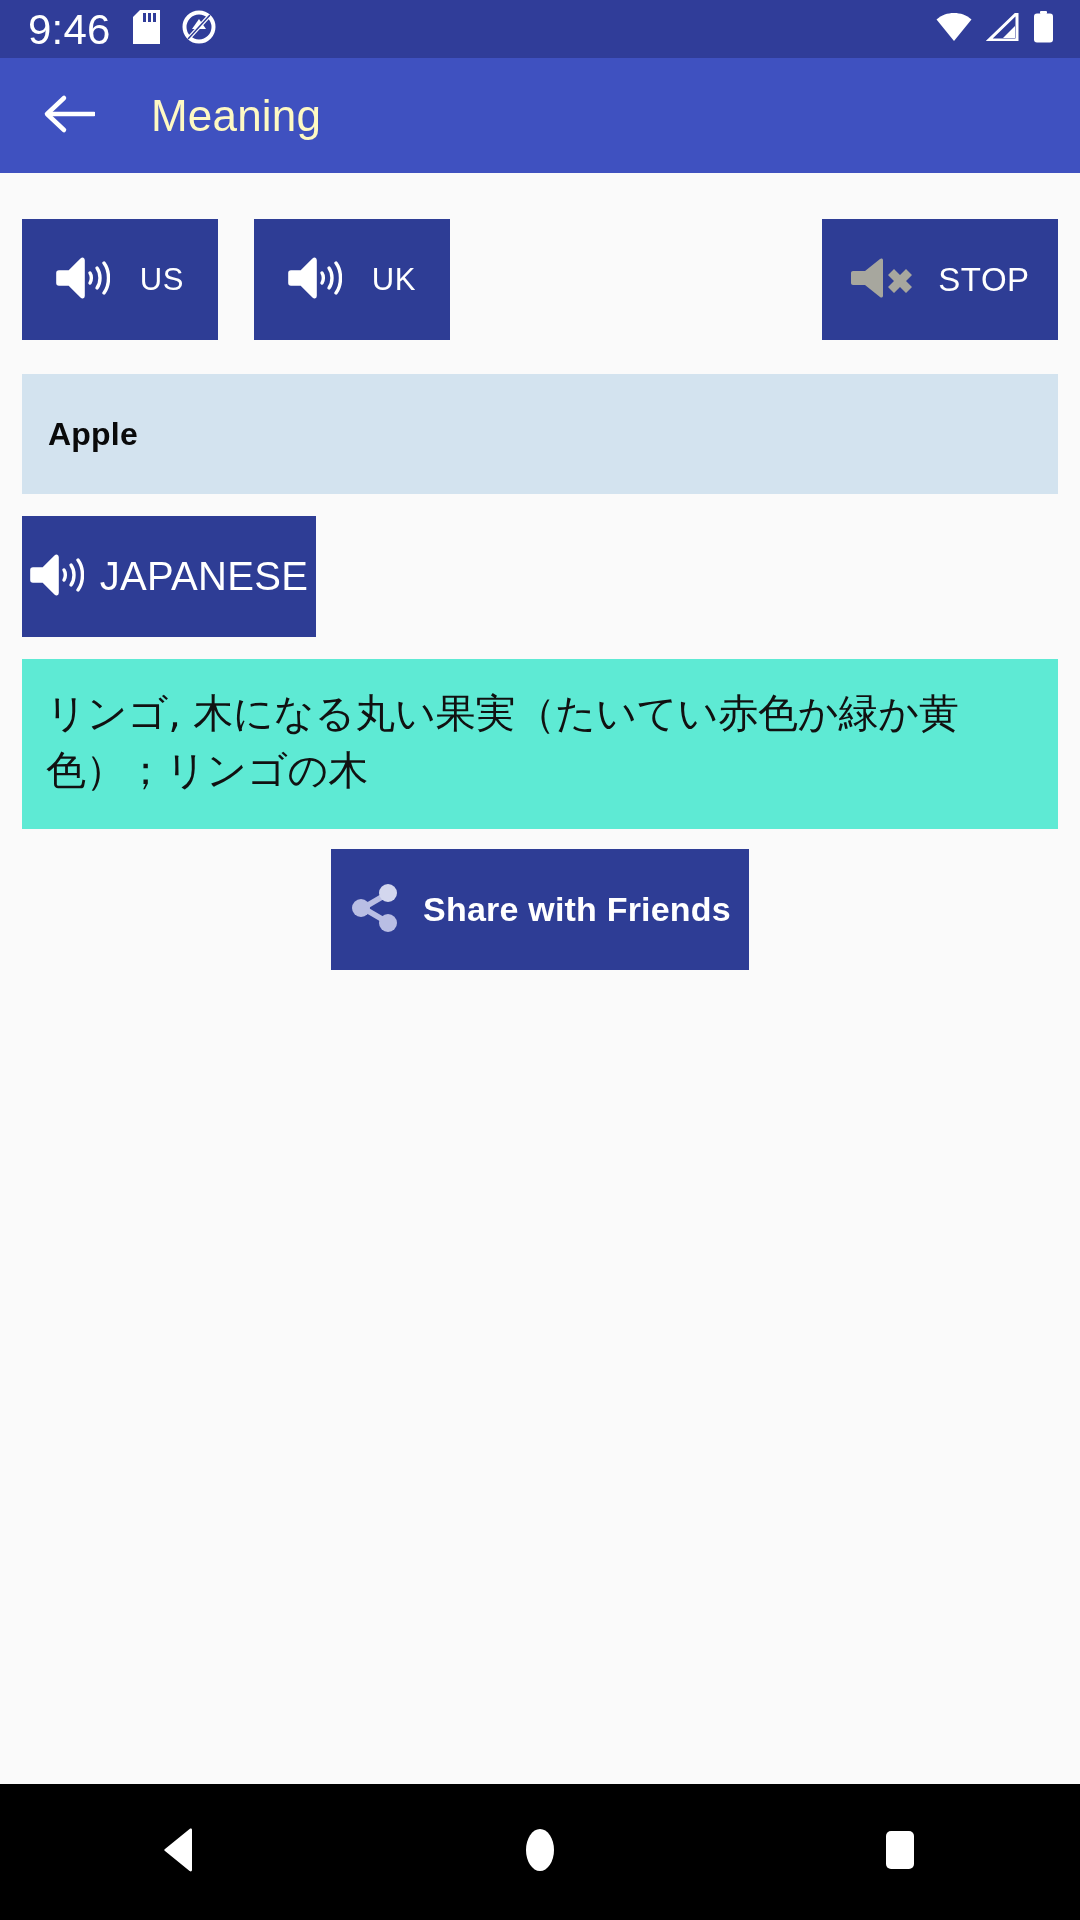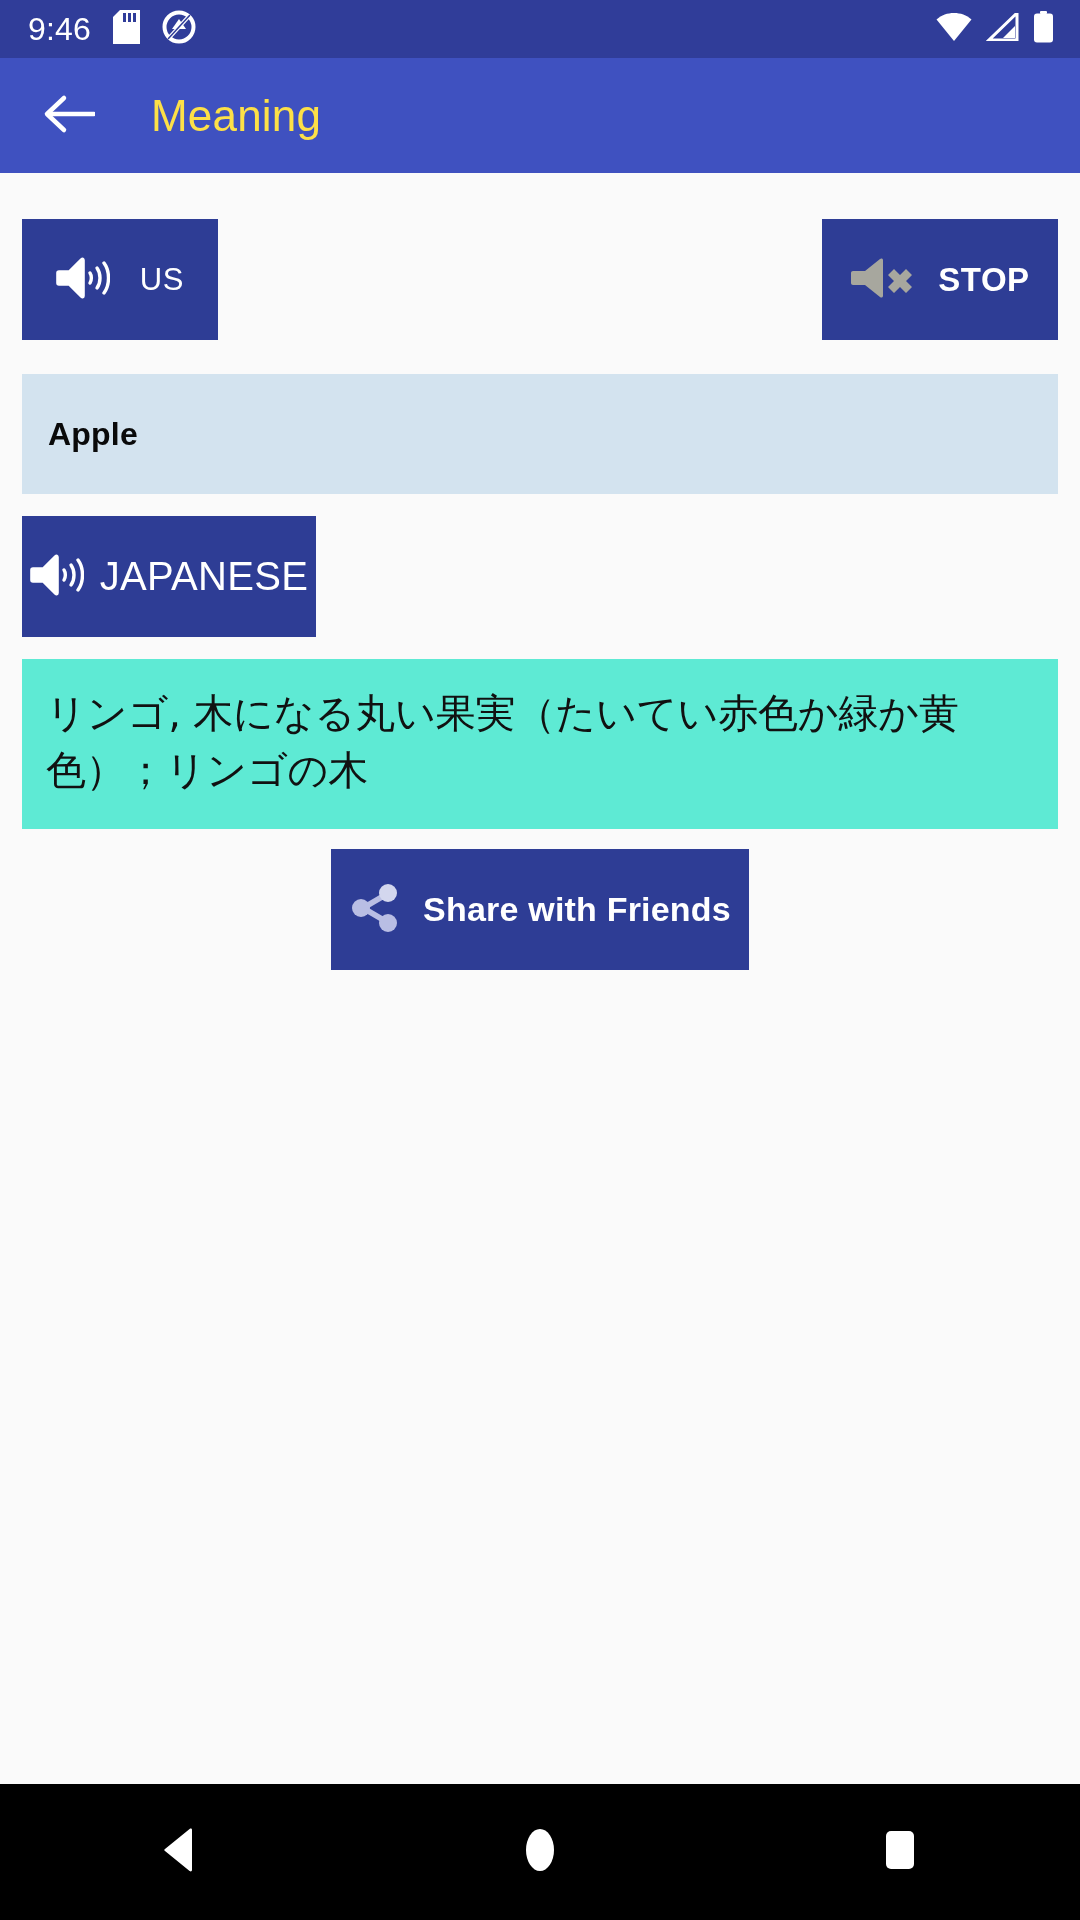--- a/index.html
+++ b/index.html
@@ -33,21 +33,21 @@
     padding: 0 26px 0 28px;
     flex: 0 0 auto;
   }
   .status-left {
     display: flex;
     align-items: center;
     gap: 22px;
   }
   .status-clock {
     color: #ffffff;
-    font-size: 32px;
+    font-size: 42px;
     line-height: 31px;
     letter-spacing: 0.2px;
     font-weight: 400;
   }
   .status-right {
     margin-left: auto;
     display: flex;
     align-items: center;
     gap: 14px;
   }
@@ -64,21 +64,21 @@
   }
   .back-btn {
     width: 58px;
     height: 58px;
     display: flex;
     align-items: center;
     justify-content: center;
     cursor: pointer;
   }
   .app-title {
-    color: #fde047;
+    color: #fef9c3;
     font-size: 44px;
     line-height: 44px;
     margin-left: 53px;
     font-weight: 400;
     letter-spacing: 0.2px;
   }
 
   
   .content {
     flex: 1 1 auto;
@@ -123,21 +123,21 @@
   .btn-stop {
     position: absolute;
     right: 0;
     top: 46px;
     width: 236px;
     height: 121px;
     gap: 14px;
   }
   .stop-label {
     font-size: 33px;
-    font-weight: 700;
+    font-weight: 400;
     letter-spacing: 0.5px;
   }
 
   
   .word-box {
     margin-top: 34px;
     height: 120px;
     background: #D3E3EF;
     display: flex;
     align-items: center;
@@ -287,20 +287,31 @@
           <svg width="54" height="48" viewBox="0 0 54 48">
             <path d="M3 17 H13 L25 5 C26.5 3.6 28 4.3 28 6.2 V41.8 C28 43.7 26.5 44.4 25 43 L13 31 H3 C1.8 31 1 30.2 1 29 V19 C1 17.8 1.8 17 3 17 Z" fill="#ffffff" stroke="#ffffff" stroke-width="1.6" stroke-linejoin="round"></path>
             <path d="M34 19 C35.8 21.6 35.8 26.4 34 29" stroke="#ffffff" stroke-width="3.4" fill="none" stroke-linecap="round"></path>
             <path d="M41 14 C45 19.5 45 28.5 41 34" stroke="#ffffff" stroke-width="3.4" fill="none" stroke-linecap="round"></path>
             <path d="M48 9 C54 17 54 31 48 39" stroke="#ffffff" stroke-width="3.4" fill="none" stroke-linecap="round"></path>
           </svg>
         </span>
         <span class="btn-label">US</span>
       </button>
 
+      <button class="btn btn-uk">
+        <span>
+          <svg width="54" height="48" viewBox="0 0 54 48">
+            <path d="M3 17 H13 L25 5 C26.5 3.6 28 4.3 28 6.2 V41.8 C28 43.7 26.5 44.4 25 43 L13 31 H3 C1.8 31 1 30.2 1 29 V19 C1 17.8 1.8 17 3 17 Z" fill="#ffffff" stroke="#ffffff" stroke-width="1.6" stroke-linejoin="round"></path>
+            <path d="M34 19 C35.8 21.6 35.8 26.4 34 29" stroke="#ffffff" stroke-width="3.4" fill="none" stroke-linecap="round"></path>
+            <path d="M41 14 C45 19.5 45 28.5 41 34" stroke="#ffffff" stroke-width="3.4" fill="none" stroke-linecap="round"></path>
+            <path d="M48 9 C54 17 54 31 48 39" stroke="#ffffff" stroke-width="3.4" fill="none" stroke-linecap="round"></path>
+          </svg>
+        </span>
+        <span class="btn-label">UK</span>
+      </button>
 
       <button class="btn btn-stop">
         <span>
           <svg width="74" height="48" viewBox="0 0 74 48">
             <path d="M3 17 H15 L30 5 C31.4 3.9 33 4.5 33 6.3 V41.7 C33 43.5 31.4 44.1 30 43 L15 31 H3 C1.9 31 1 30.1 1 29 V19 C1 17.9 1.9 17 3 17 Z" fill="#A7A79E"></path>
             <path d="M44 15 L50 21 L56 15 L62 21 L56 27 L62 33 L56 39 L50 33 L44 39 L38 33 L44 27 L38 21 Z" fill="#A7A79E"></path>
           </svg>
         </span>
         <span class="stop-label">STOP</span>
       </button>

